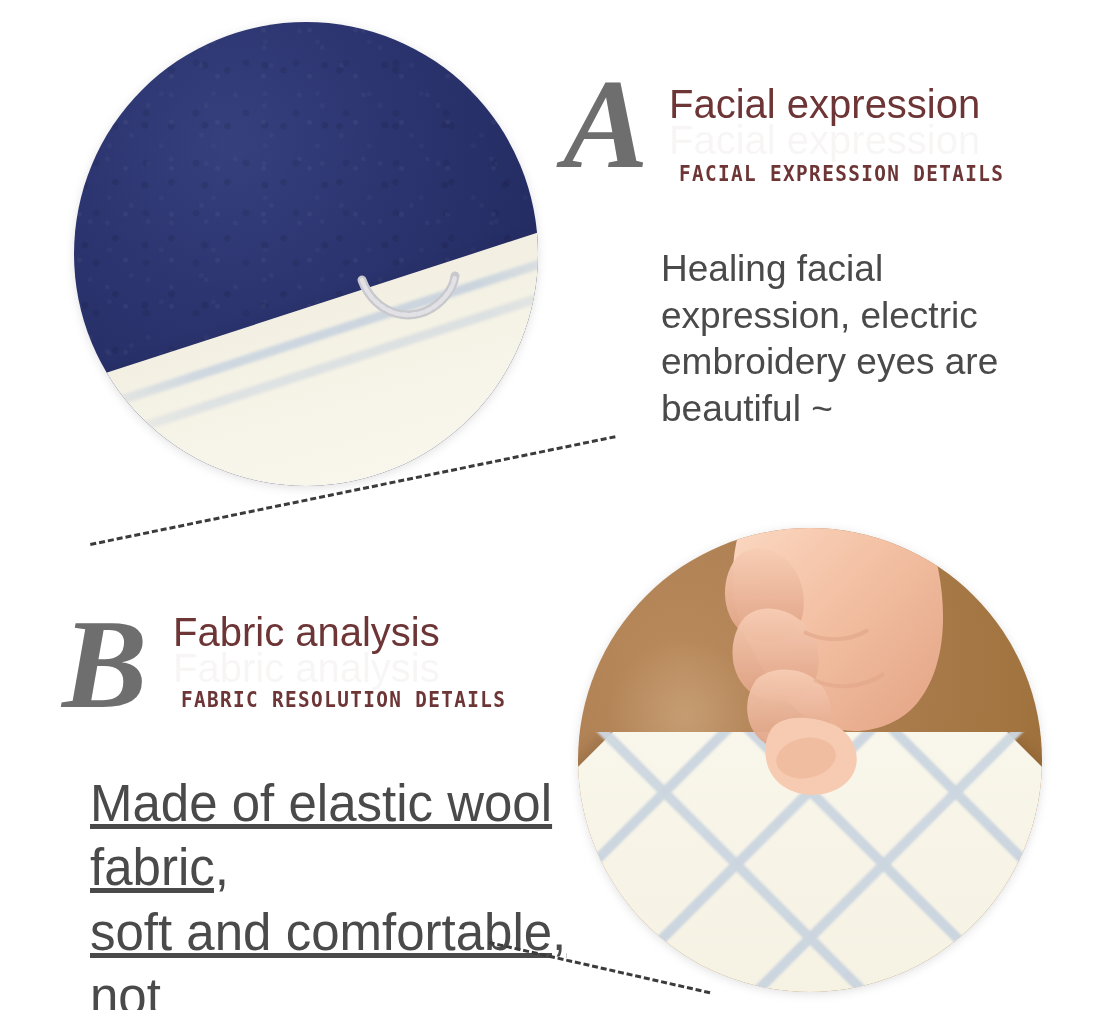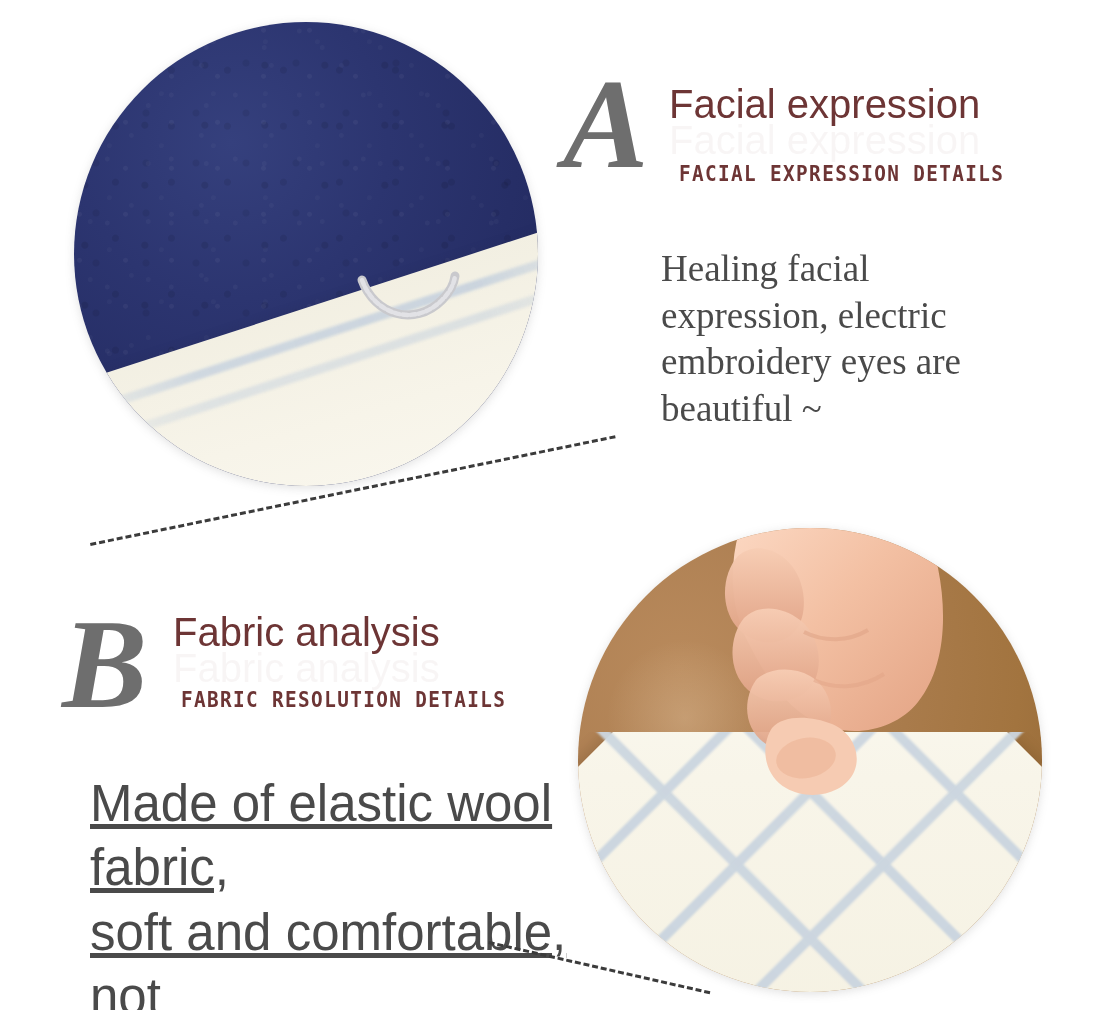--- a/index.html
+++ b/index.html
@@ -204,21 +204,21 @@
     transform-origin: 0 50%;
     white-space: nowrap;
   }
   .body-copy {
     position: absolute;
     font-family: "Liberation Sans", sans-serif;
     color: #4a4a4a;
     line-height: 1.26;
     white-space: pre-line;
   }
-  #body-a { font-size: 37px; font-family: Liberation Serif, serif; }
+  #body-a { font-size: 37px; }
   #body-b { font-size: 51px; text-decoration: underline; }
 </style>
 </head>
 <body>
 
 <div id="page">
 
   <div class="photo-circle" id="photo-a">
     <div class="navy-fabric"></div>
     <div class="cream-band">

